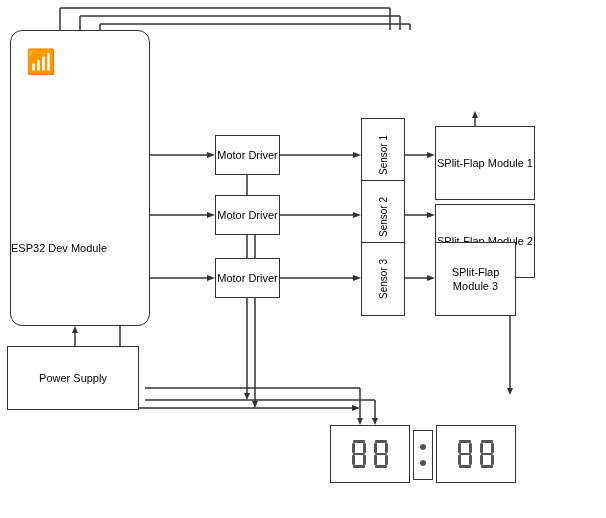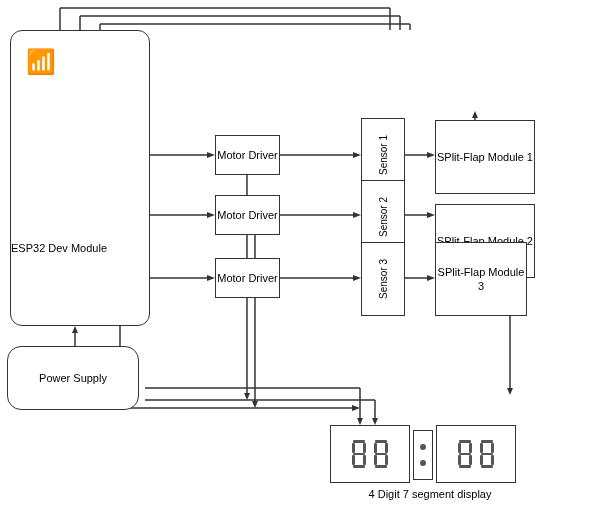--- a/index.html
+++ b/index.html
@@ -158,21 +158,21 @@
     <polygon points="252,401 258,401 255,408" fill="#333"></polygon>
 
   </svg>
 
   <div class="box rounded" style="left:10px; top:30px; width:140px; height:296px;">
     <span style="position:absolute;top:15px;left:15px;font-size:24px;">📶</span>
     <span style="position:absolute;bottom:70px;left:0;right:0;text-align:left;">ESP32 Dev
 Module</span>
   </div>
 
-  <div class="box" style="left:7px; top:346px; width:132px; height:64px;border-radius:14px;">
+  <div class="box" style="left:7px; top:346px; width:132px; height:64px;">
     <span>Power Supply</span>
   </div>
 
   <div class="box" style="left:215px; top:135px; width:65px; height:40px;">
     <span>Motor Driver</span>
   </div>
 
   <div class="box" style="left:215px; top:195px; width:65px; height:40px;">
     <span>Motor Driver</span>
   </div>
@@ -186,31 +186,31 @@
   </div>
 
   <div class="box" style="left:361px; top:180px; width:44px; height:74px;">
     <span style="writing-mode:vertical-rl; transform:rotate(180deg); font-size:10px;">Sensor 2</span>
   </div>
 
   <div class="box" style="left:361px; top:242px; width:44px; height:74px;">
     <span style="writing-mode:vertical-rl; transform:rotate(180deg); font-size:10px;">Sensor 3</span>
   </div>
 
-  <div class="box" style="left:435px; top:120px; width:100px; height:74px;">
+  <div class="box" style="left:435px; top:126px; width:100px; height:74px;">
     <span>SPlit-Flap
 Module 1</span>
   </div>
 
   <div class="box" style="left:435px; top:180px; width:100px; height:74px;margin-top:24px;">
     <span>SPlit-Flap
 Module 2</span>
   </div>
 
-  <div class="box" style="left:435px; top:242px; width:92px; height:74px;">
+  <div class="box" style="left:435px; top:242px; width:81px; height:74px;">
     <span>SPlit-Flap
 Module 3</span>
   </div>
 
   <div class="seg-display" style="left:330px; top:425px; width:80px; height:58px;">
     <div class="seg-group">
 
       <div class="seg-digit">
         <div class="seg-h"></div>
         <div class="seg-v-row">
@@ -274,17 +274,14 @@
         <div class="seg-h"></div>
         <div class="seg-v-row">
             <div class="seg-v"></div>
             <div class="seg-v"></div>
           </div>
         <div class="seg-h"></div>
       </div>
     </div>
   </div>
 
-  <div style="position:absolute; left:335px; top:488px; width:190px; text-align:center;">
-    <span>4 Digit 7 segment display</span>
-  </div>
 
 </div>
 
 </body></html>

